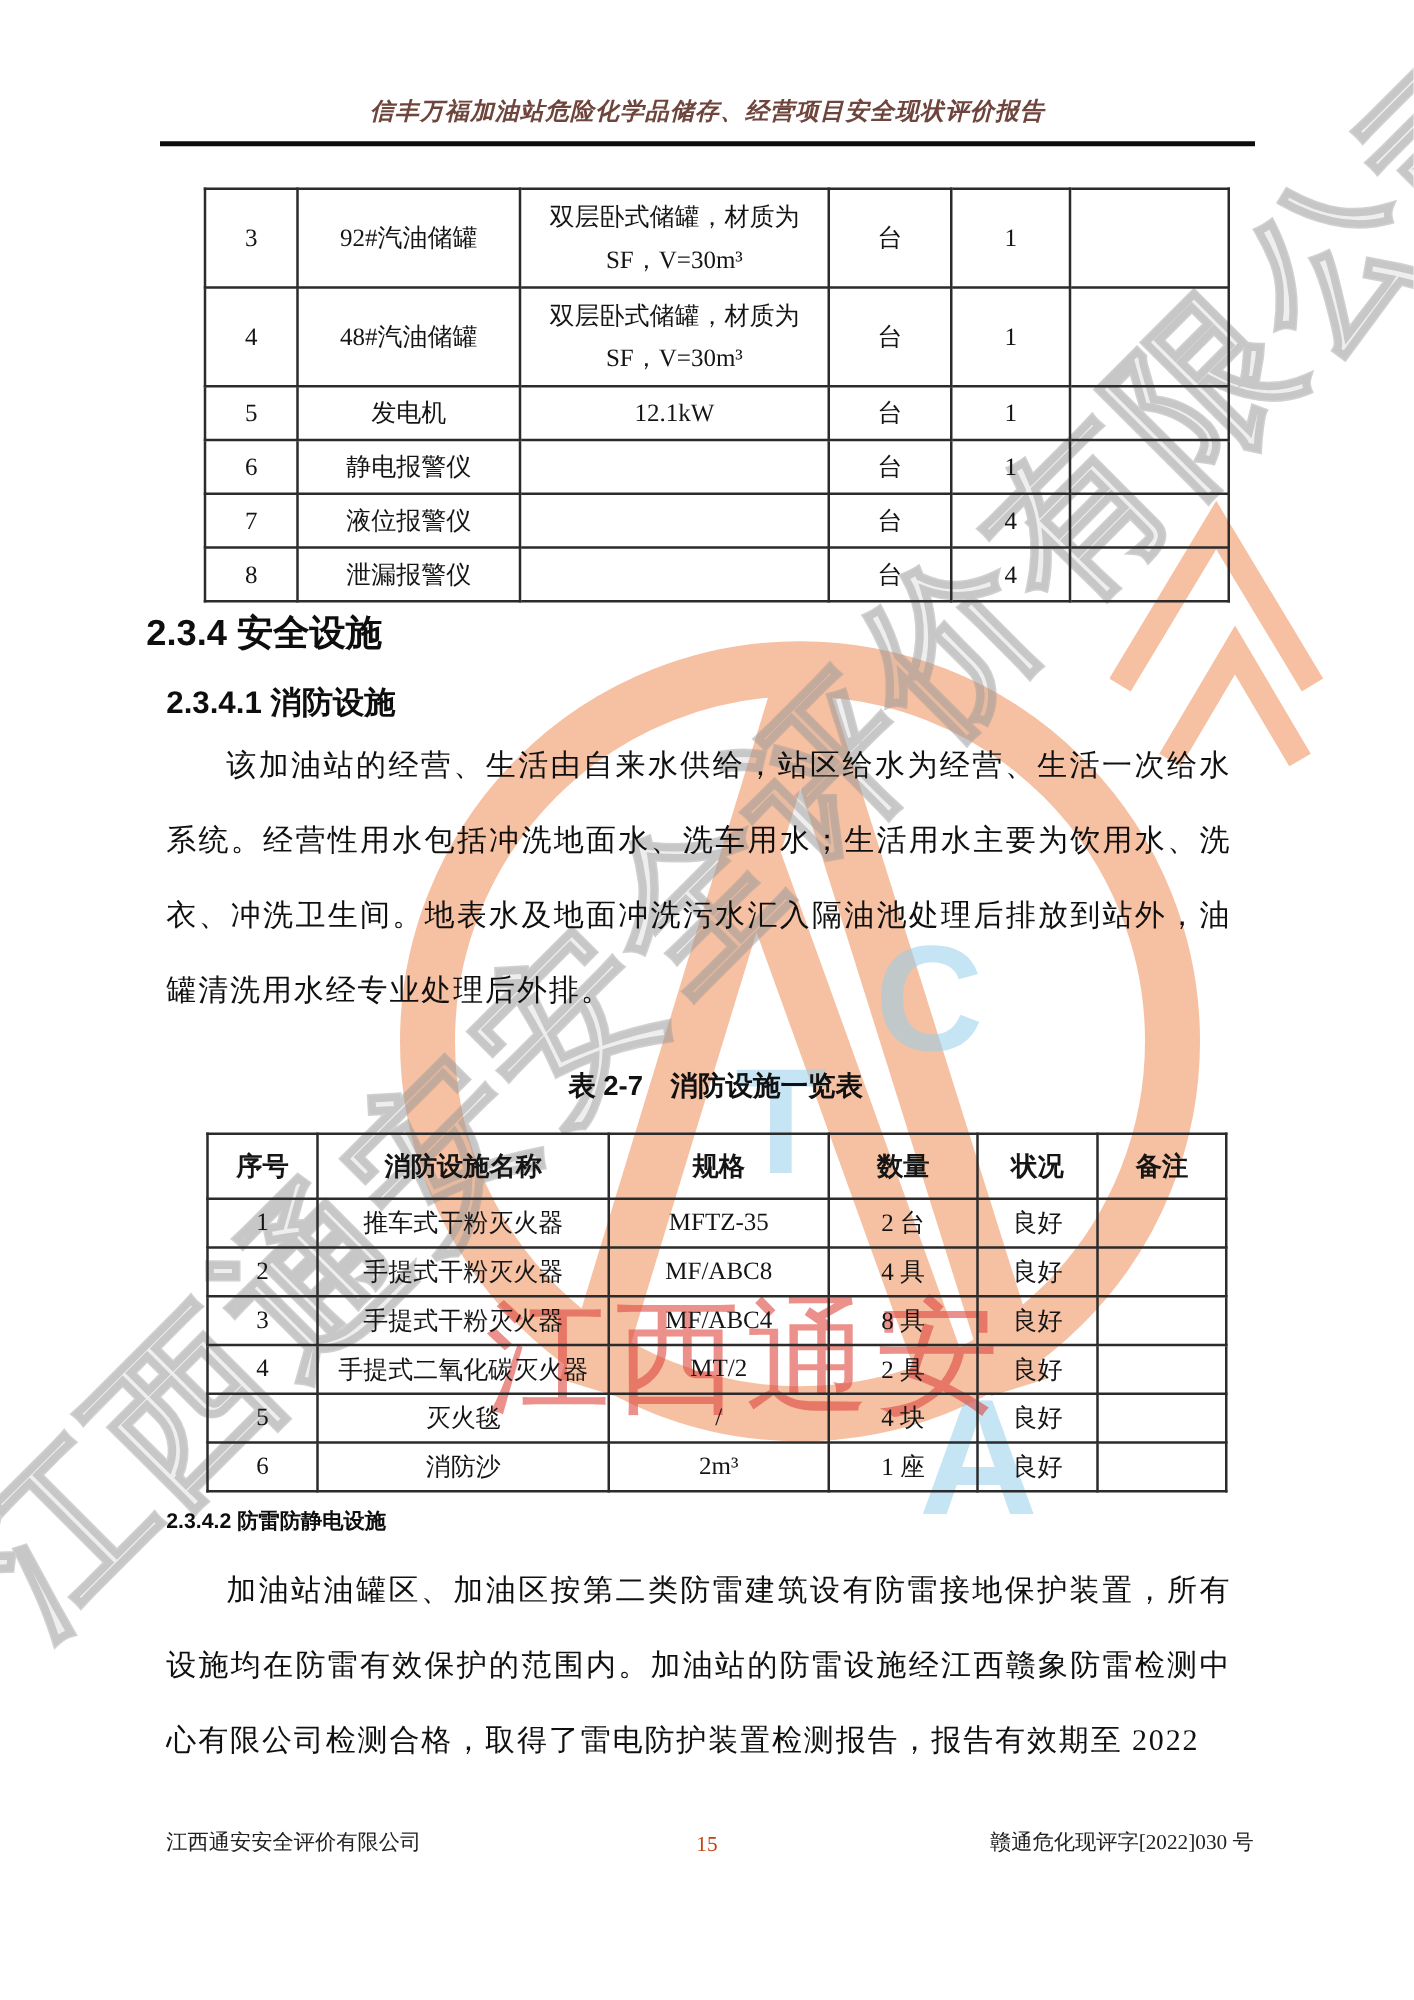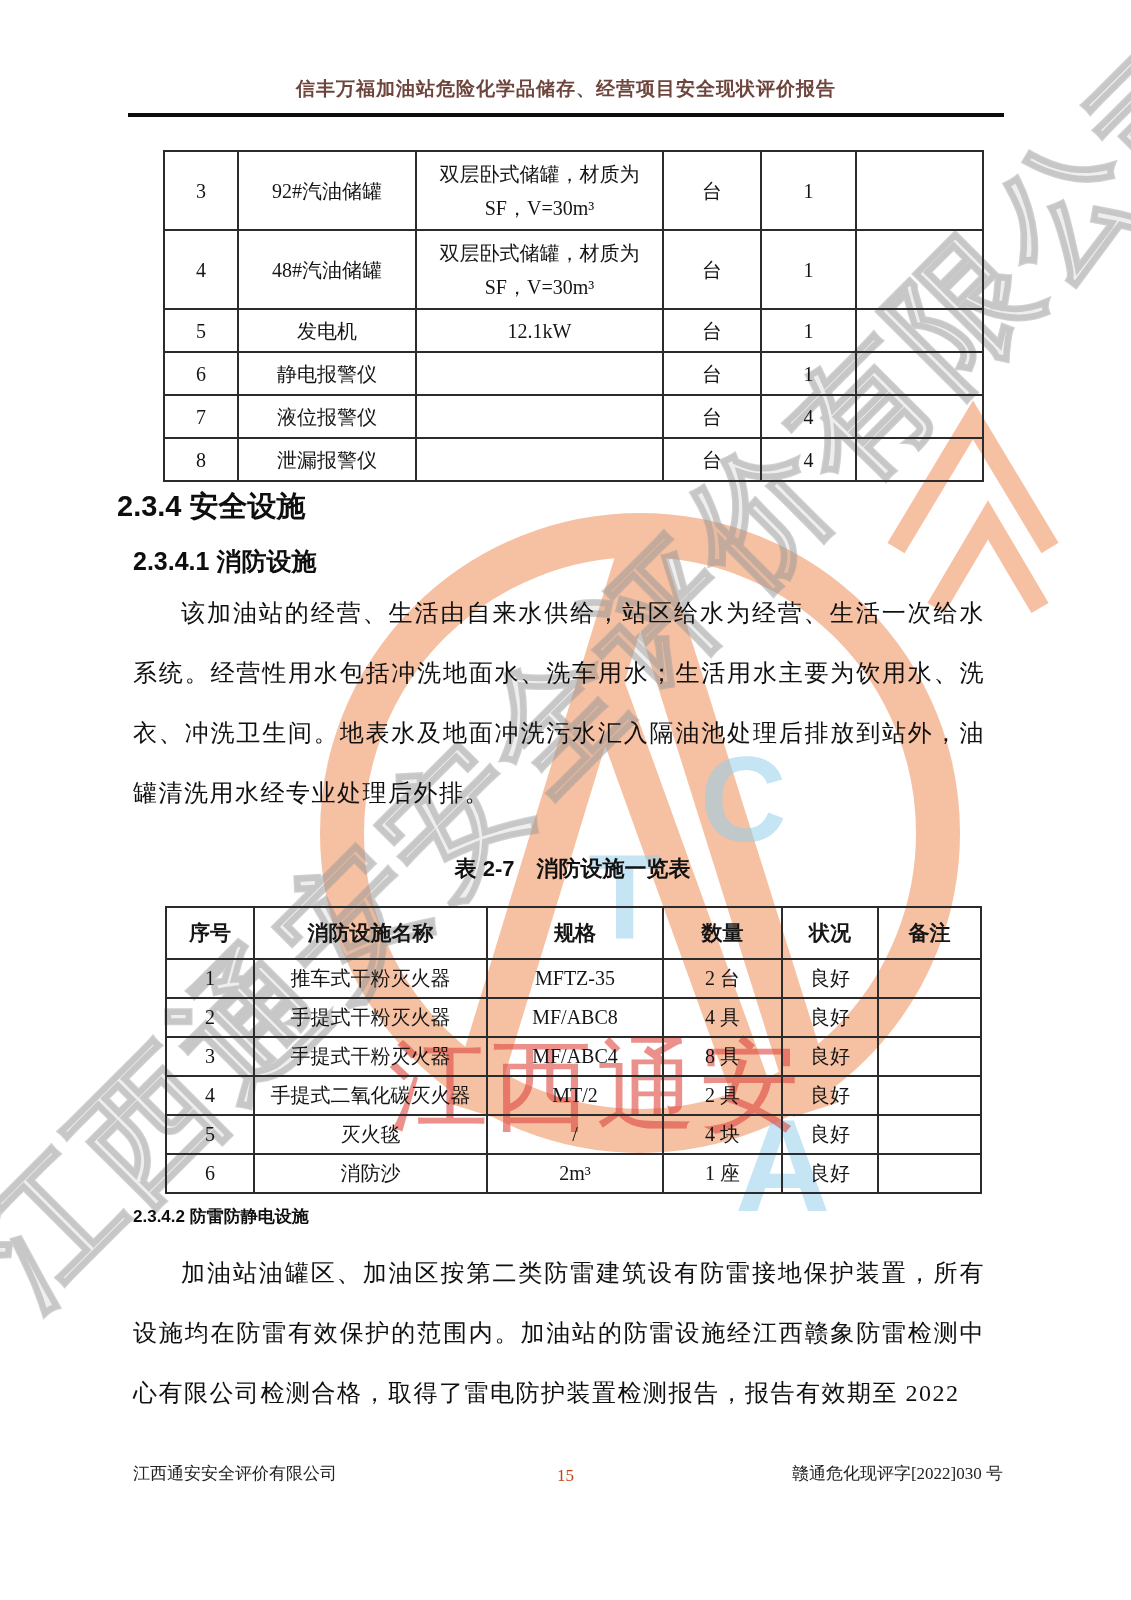--- a/index.html
+++ b/index.html
@@ -21,21 +21,21 @@
   #wm-t{left:588px;top:828px;font-size:120px;}
   #wm-a{left:735px;top:1090px;font-size:132px;}
   .wm-red{position:absolute;left:388px;top:1020px;white-space:nowrap;
         font-family:"Liberation Sans",sans-serif;font-weight:normal;
         font-size:100px;letter-spacing:4px;color:rgba(222,70,62,0.6);}
 
   
   .content{position:absolute;inset:0;z-index:1;}
 
   .header-title{position:absolute;top:76px;left:129px;width:874px;text-align:center;
-        font-size:19px;letter-spacing:1px;color:#6e453c;font-weight:bold;}
+        font-size:19px;letter-spacing:1px;color:#6e453c;font-weight:bold;font-style:italic;}
   .header-rule{position:absolute;top:113px;left:128px;width:876px;height:4px;background:#0c0c0c;}
 
   table.tbl{position:absolute;border-collapse:collapse;table-layout:fixed;background:transparent;}
   table.tbl td,table.tbl th{border:2px solid #2b2b2b;text-align:center;vertical-align:middle;
         padding:0 4px;overflow:hidden;font-weight:normal;}
 
   #equipment-table{left:163px;top:150px;width:819px;font-size:20px;}
   #equipment-table tr{height:43px;}
   #equipment-table tr:nth-child(1),#equipment-table tr:nth-child(2){height:79px;}
   #equipment-table td{line-height:34px;}

